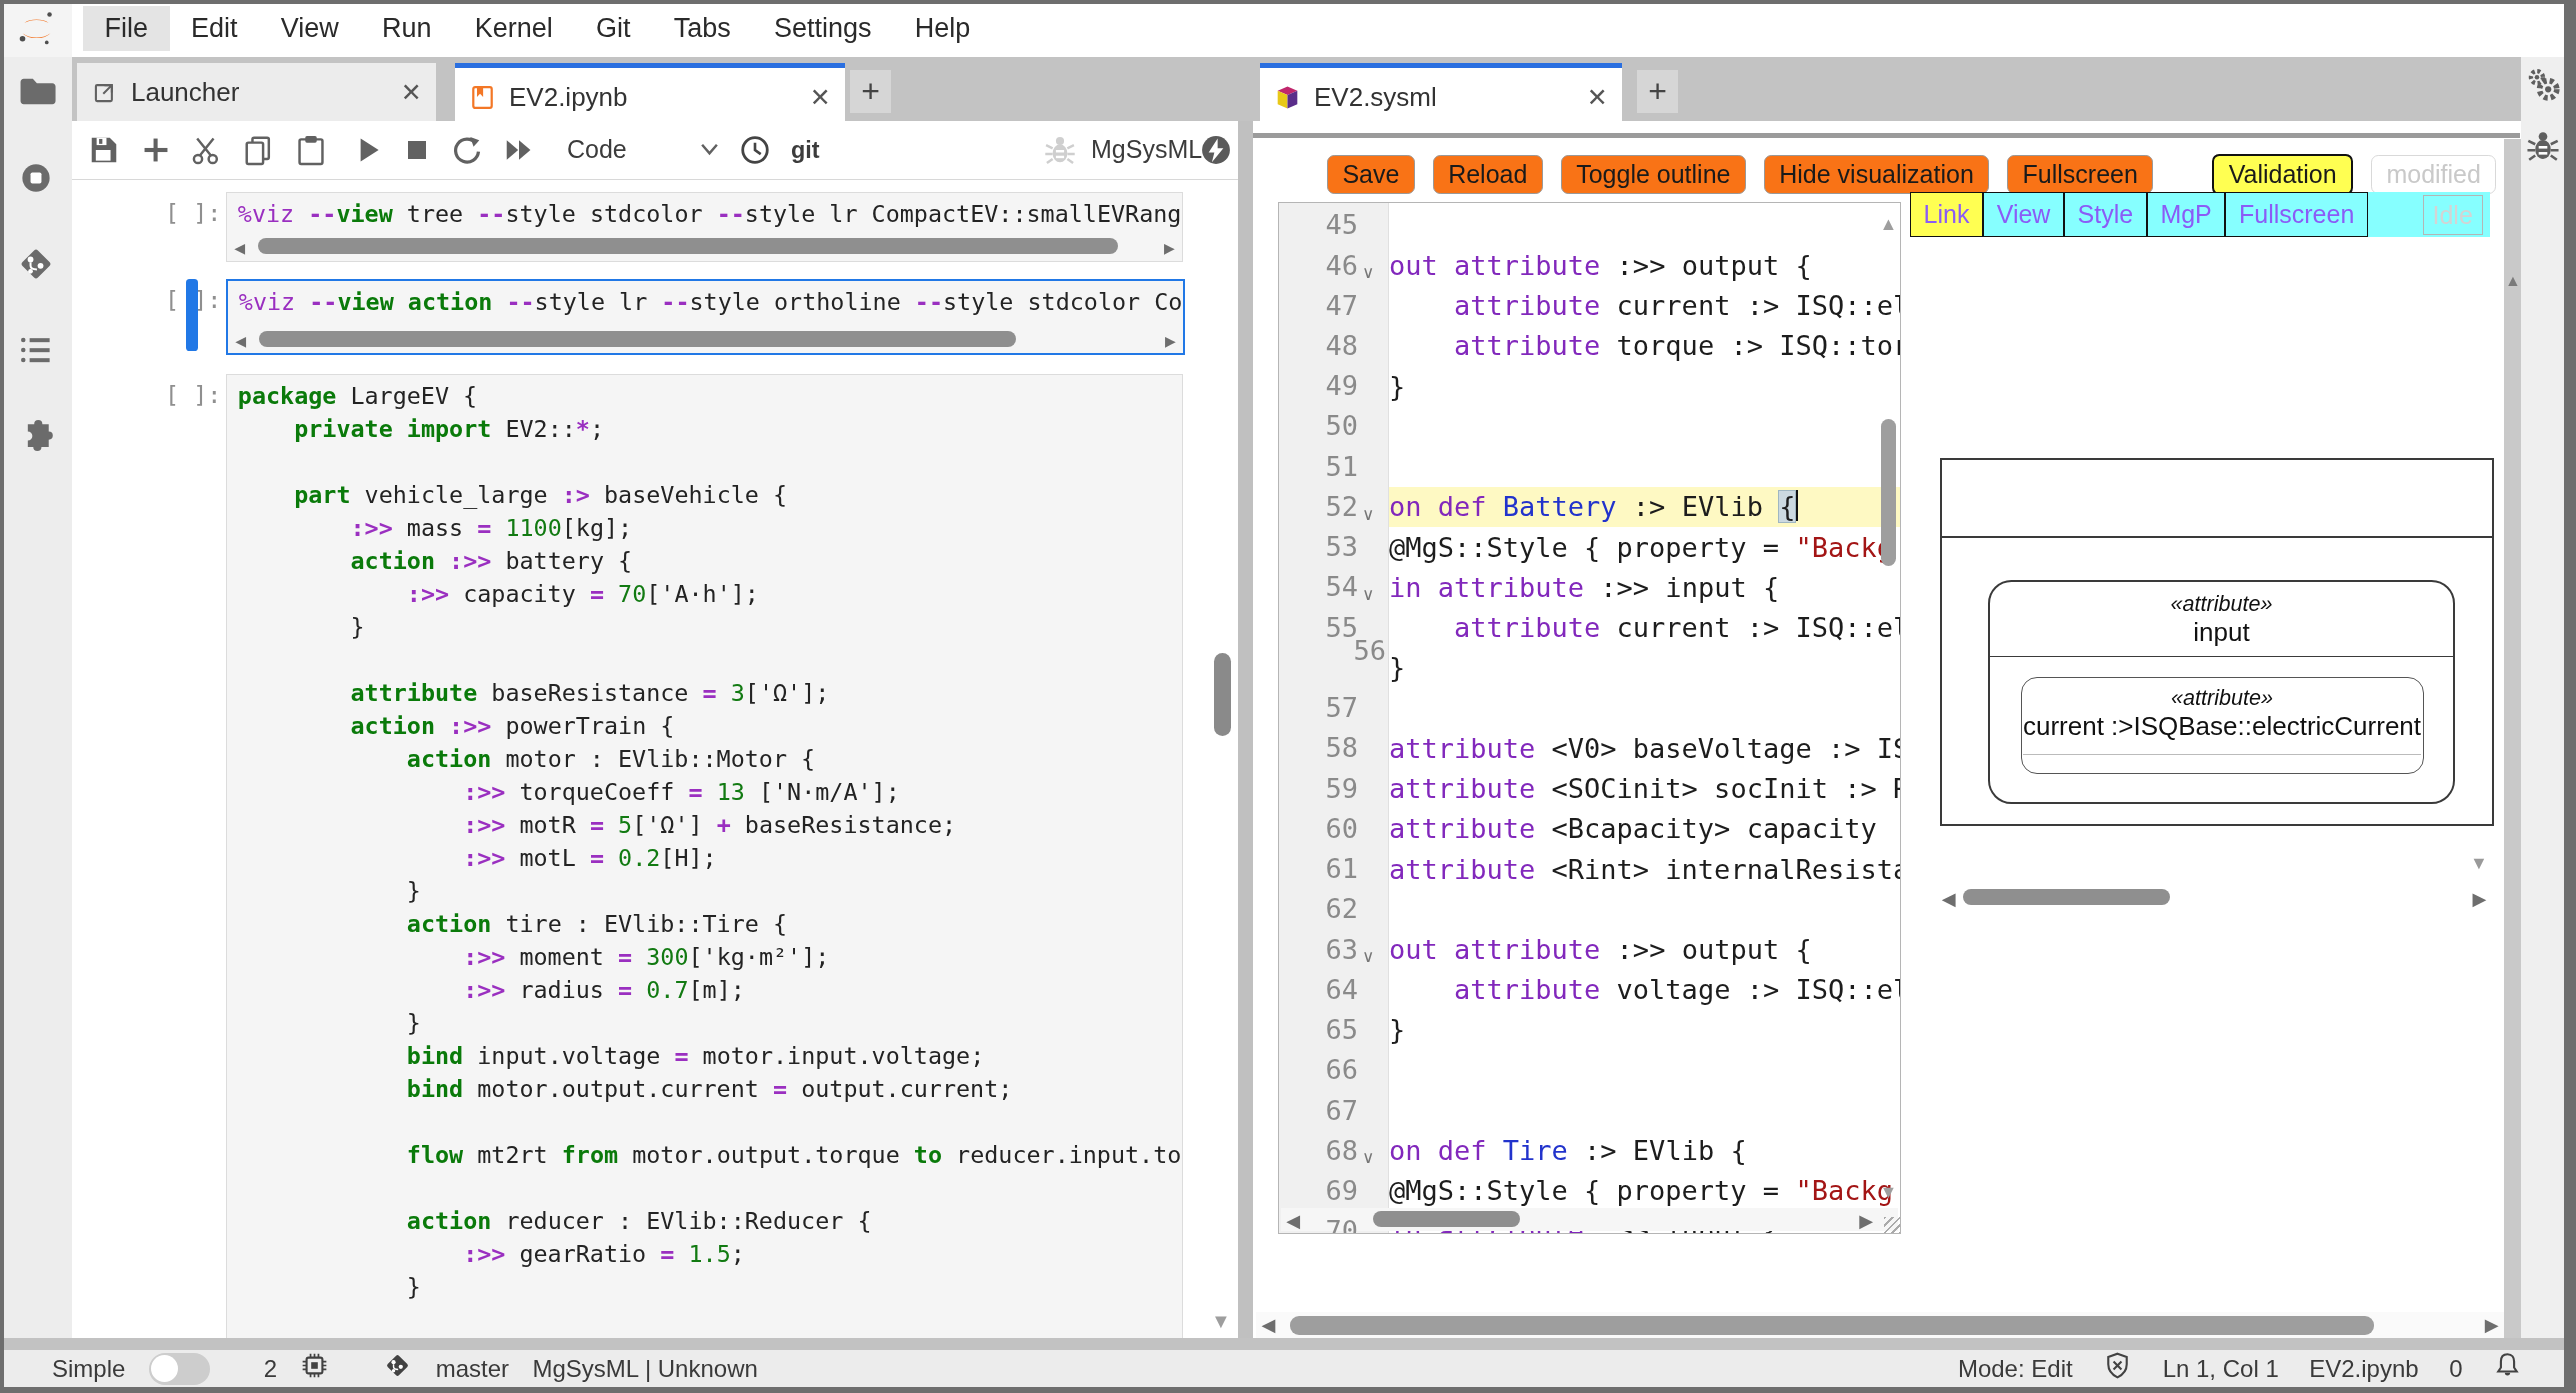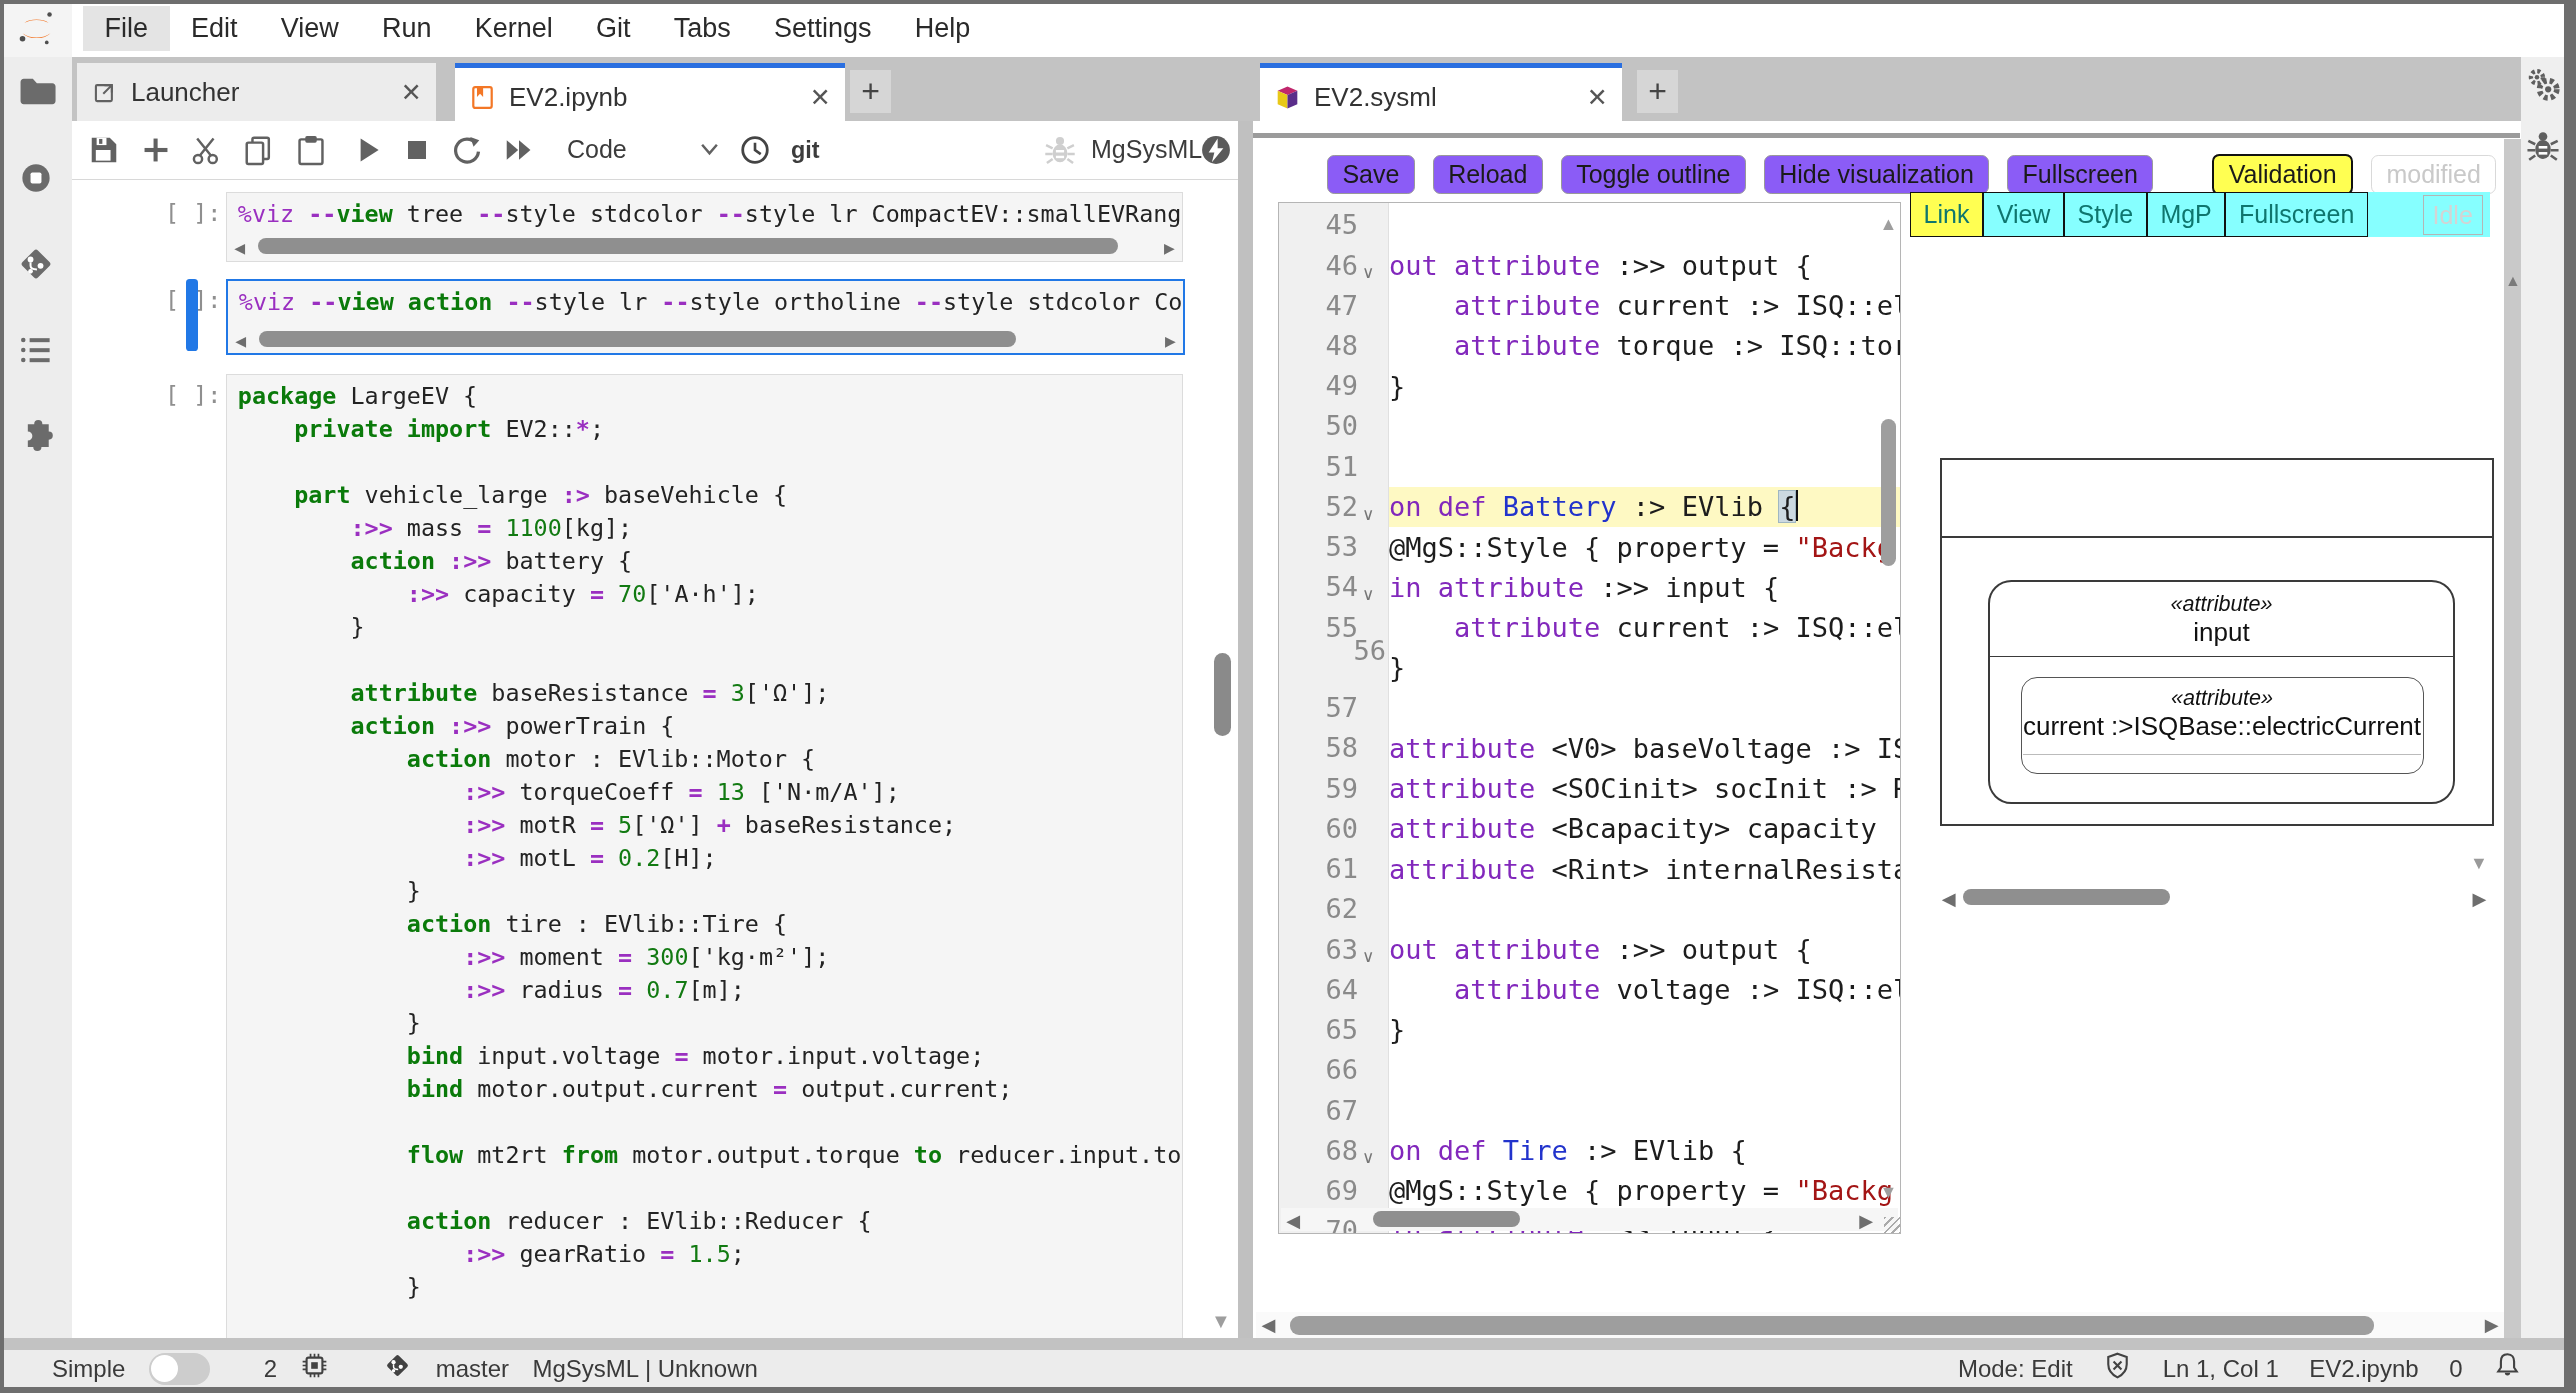--- a/index.html
+++ b/index.html
@@ -61,26 +61,26 @@
 
   .nb-vthumb{left:1214px;top:653px;width:17px;height:83px;background:#8a8a8a;border-radius:9px;}
   .nb-downarrow{left:1211px;top:1310px;font-size:20px;color:#9e9e9e;}
 
   .splitter{left:1238px;top:121px;width:15.3px;height:1217px;background:#c0c0c0;}
 
   
   .right-panel{left:1253px;top:121px;width:1267px;height:1217px;background:#ffffff;}
   .rp-topline{left:1253px;top:133px;width:1267px;height:4.5px;background:#9b9b9b;}
   .rp-toolbar1{left:1327px;top:153px;height:43px;display:flex;gap:18px;align-items:center;}
-  .btn{font-size:25px;background:#8b5cf6;border:1.8px solid #999;border-radius:7.2px;padding:3.6px 14.4px;color:#1a1a1a;
+  .btn{font-size:25px;background:#f97316;border:1.8px solid #999;border-radius:7.2px;padding:3.6px 14.4px;color:#1a1a1a;
        font-family:"Liberation Sans",sans-serif;}
   .btn.validation{background:#ffff52;border:2.7px solid #111;margin-left:41px;}
   .btn.modified{background:#fff;border:1.8px solid #d9d9d9;color:#c9c9c9;}
   .cyanstrip{left:1910px;top:192px;width:580px;height:45px;background:#86ffff;display:flex;align-items:stretch;}
-  .cbtn{font-size:25px;background:#86ffff;border:1.8px solid #111;padding:1.8px 12.6px;color:#0f766e;font-family:"Liberation Sans",sans-serif;}
+  .cbtn{font-size:25px;background:#86ffff;border:1.8px solid #111;padding:1.8px 12.6px;color:#8b5cf6;font-family:"Liberation Sans",sans-serif;}
   .cbtn.link{background:#ffff52;}
   .idle{margin-left:auto;margin-right:7.2px;align-self:center;font-size:25px;color:#d4d4d4;border:1.8px solid #b5b5b5;padding:0 9px;height:38px;line-height:38px;}
 
   
   .editor{left:1278px;top:202px;width:621px;height:1030px;background:#fff;border:1.8px solid #b5b5b5;overflow:hidden;}
   .gutter{position:absolute;left:0;top:0;width:109px;height:100%;background:#f0f0f0;border-right:1.8px solid #e0e0e0;}
   .eline-no{position:absolute;left:0;width:79px;text-align:right;font-size:27px;color:#8a8a8a;font-family:"DejaVu Sans Mono",monospace;}
   .fold{position:absolute;left:83px;font-size:17px;color:#777;}
   .ecode{position:absolute;left:110px;top:0;right:0;height:100%;overflow:hidden;}
   .eline{position:absolute;left:0;width:100%;white-space:pre;font-family:"DejaVu Sans Mono",monospace;font-size:27px;line-height:40px;color:#1d1d1d;}

